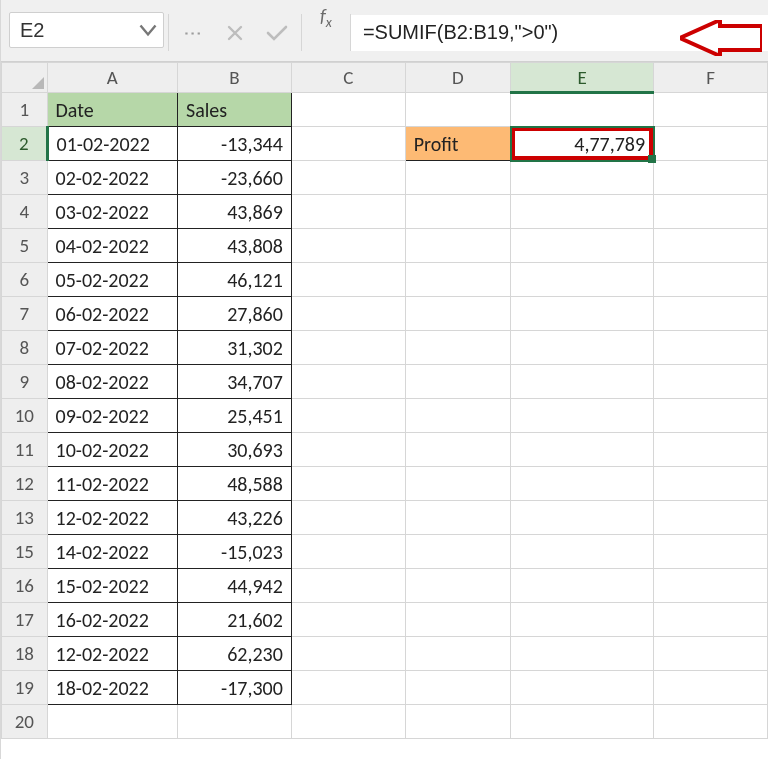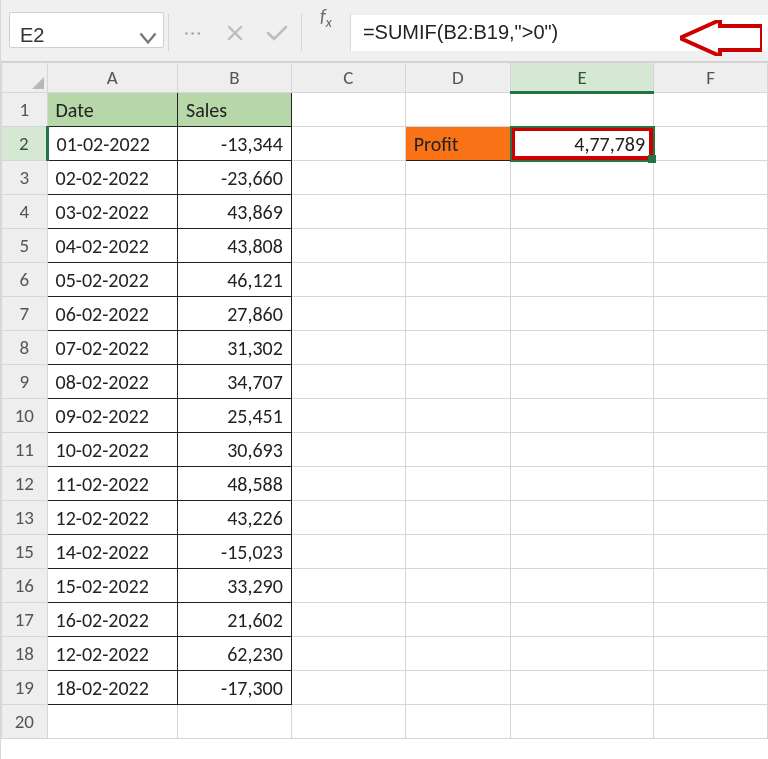--- a/index.html
+++ b/index.html
@@ -23,21 +23,21 @@
     position: relative;
     display: flex;
     align-items: stretch;
     height: 62px;
     background: #f0f0f0;
     border-bottom: 1px solid #d0d0d0;
     padding: 4px 0 0 0;
   }
   .namebox-wrap {
     display: flex;
-    align-items: flex-end;
+    align-items: center;
     width: 155px;
     background: #fff;
     margin: 8px 4px 8px 8px;
     border: 1px solid #cfcfcf;
     border-radius: 2px;
     height: 36px;
   }
   .namebox {
     flex: 1;
     background: transparent;
@@ -171,21 +171,21 @@
     white-space: nowrap;
   }
   td .r { justify-content: flex-end; }
   td .l { justify-content: flex-start; }
 
   
   .data-border { border: 1px solid #222 !important; }
   .hdr { background: #b6d7a8; }
 
   
-  .profit-label { background: #f97316; border: 1px solid #222 !important; margin-left: 23px; }
+  .profit-label { background: #fdba74; border: 1px solid #222 !important; margin-left: 23px; }
 
   
   .sel-cell {
     position: relative;
     outline: 2px solid #227447;
     outline-offset: -1px;
   }
   .sel-cell::after {
     content: "";
     position: absolute;
@@ -457,21 +457,21 @@
             <td></td>
             <td></td>
             <td></td>
           </tr>
       <tr>
             <th>16</th>
             <td class="data-border">
               <div class="cell l">15-02-2022</div>
             </td>
             <td class="data-border">
-              <div class="cell r">33,290</div>
+              <div class="cell r">44,942</div>
             </td>
             <td></td>
             <td></td>
             <td></td>
             <td></td>
           </tr>
       <tr>
             <th>17</th>
             <td class="data-border">
               <div class="cell l">16-02-2022</div>

